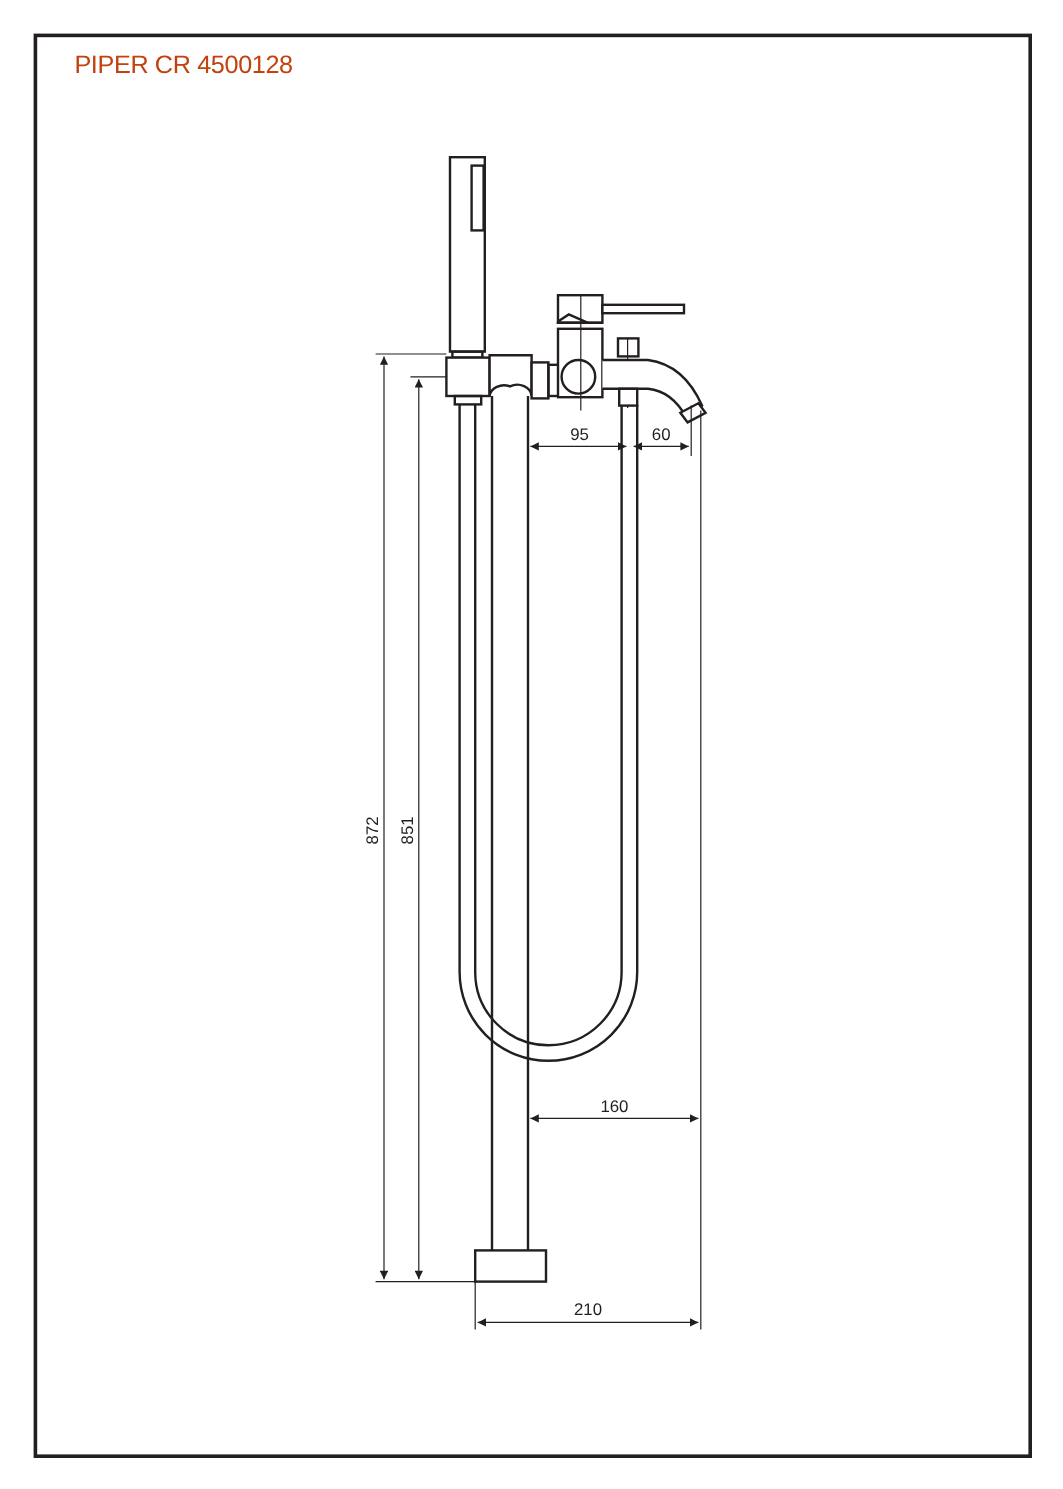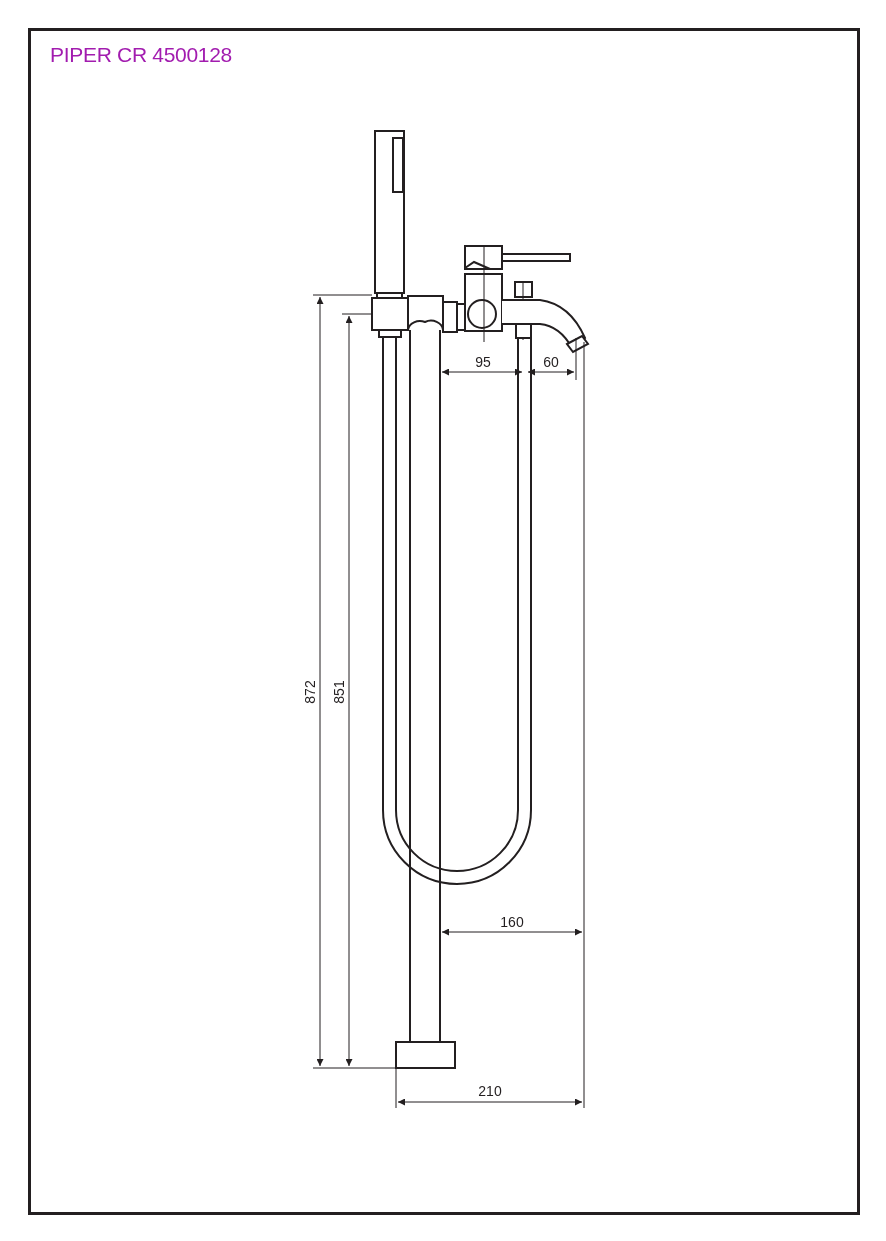--- a/index.html
+++ b/index.html
@@ -1,18 +1,18 @@
 <!DOCTYPE html>
 <html><head>
   <meta charset="utf-8">
   <style>
     html, body { margin: 0; padding: 0; background: #ffffff; }
     body { width: 886px; height: 1241px; position: relative; overflow: hidden; font-family: "Liberation Sans", sans-serif; }
     .frame { position: absolute; left: 28px; top: 28px; width: 826px; height: 1181px; border: 3px solid #231f20; box-sizing: content-box; }
-    .title { position: absolute; left: 50px; top: 43px; font-size: 21px; color: #a21caf; font-family: "Liberation Sans", sans-serif; letter-spacing: -0.3px; }
+    .title { position: absolute; left: 62px; top: 43px; font-size: 21px; color: #c2410c; font-family: "Liberation Sans", sans-serif; letter-spacing: -0.3px; }
     svg.drawing { position: absolute; left: 0; top: 0; }
     .dim-text { font-family: "Liberation Sans", sans-serif; font-size: 14px; fill: #231f20; }
   </style>
 </head>
 <body>
 
 <div class="frame"></div>
 <div class="title">PIPER CR 4500128</div>
 
 <svg class="drawing" width="886" height="1241" viewBox="0 0 886 1241">

